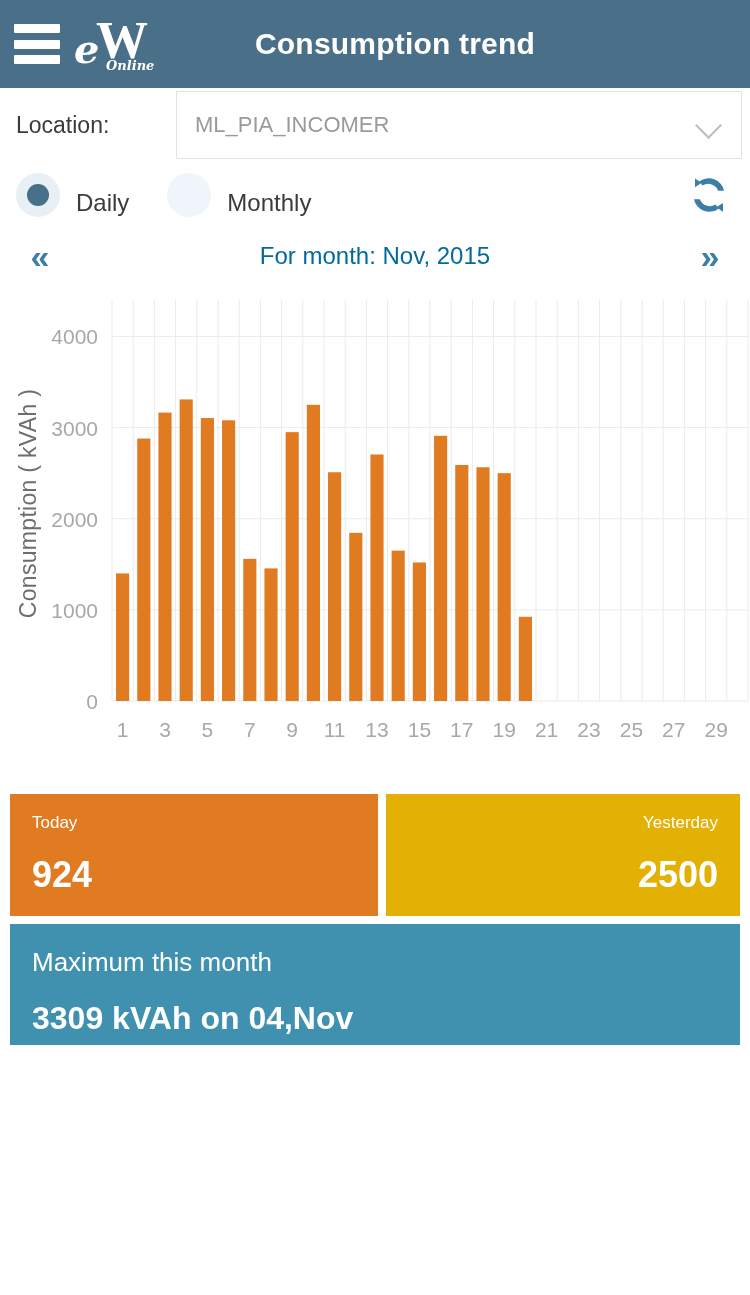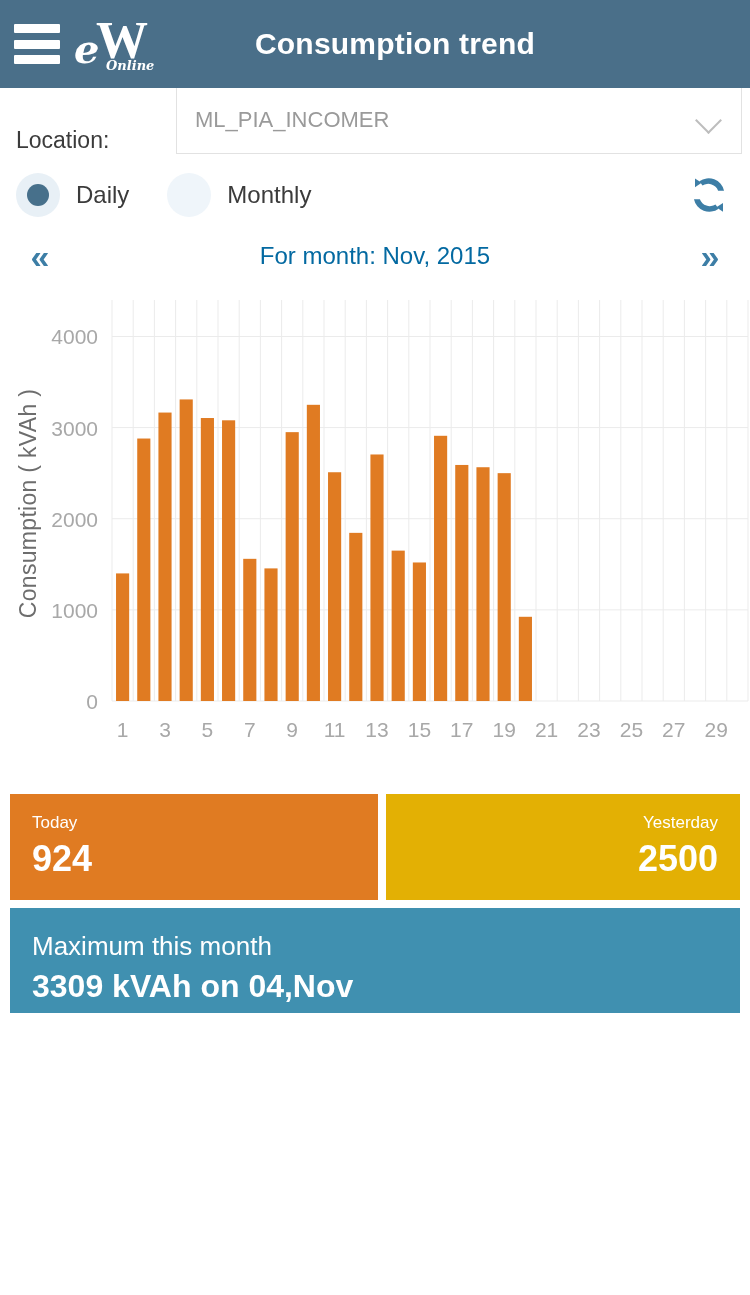--- a/index.html
+++ b/index.html
@@ -68,21 +68,21 @@
     font-size: 30px;
     font-weight: bold;
     letter-spacing: 0.2px;
     padding-right: 110px;
   }
 
   
   .selectors { padding: 8px 8px 0 8px; }
   .sel-row {
     display: flex;
-    align-items: flex-end;
+    align-items: center;
     height: 58px;
   }
   .sel-label {
     width: 168px;
     font-size: 23px;
     color: #3b3b3b;
     padding-left: 8px;
   }
   .sel-box {
     flex: 1 1 auto;
@@ -117,21 +117,21 @@
   
   .radio-row {
     display: flex;
     align-items: center;
     height: 66px;
     padding: 0 18px 0 16px;
     margin-top: 8px;
   }
   .radio-item {
     display: flex;
-    align-items: center;
+    align-items: flex-end;
     cursor: pointer;
     margin-right: 38px;
   }
   .radio-outer {
     width: 44px; height: 44px;
     border-radius: 50%;
     background: #eef4f8;
     display: flex; align-items: center; justify-content: center;
     flex: 0 0 auto;
   }
@@ -201,21 +201,21 @@
   .cards { padding: 0 10px; margin-top: 34px; }
   .cards-row { display: flex; gap: 8px; }
   .card {
     padding: 18px 22px 20px 22px;
     color: #ffffff;
   }
   .card-today { background: #e07b22; width: 368px; }
   .card-yesterday { background: #e3b004; flex: 1 1 auto; text-align: right; }
   .card-max { background: #4090b0; margin-top: 8px; padding: 22px 22px 8px 22px; }
   .card-title { font-size: 17px; font-weight: normal; line-height: 1.25; }
-  .card-value { font-size: 36px; font-weight: bold; margin-top: 4px; line-height: 1.2; }
+  .card-value { font-size: 36px; font-weight: bold; margin-top: 20px; line-height: 1.2; }
   .card-max .card-title { font-size: 26px; }
   .card-max .card-value { font-size: 32px; }
 </style>
 </head>
 <body>
 
 <div class="appbar">
   <div class="hamburger">
     <span></span>
     <span></span>

